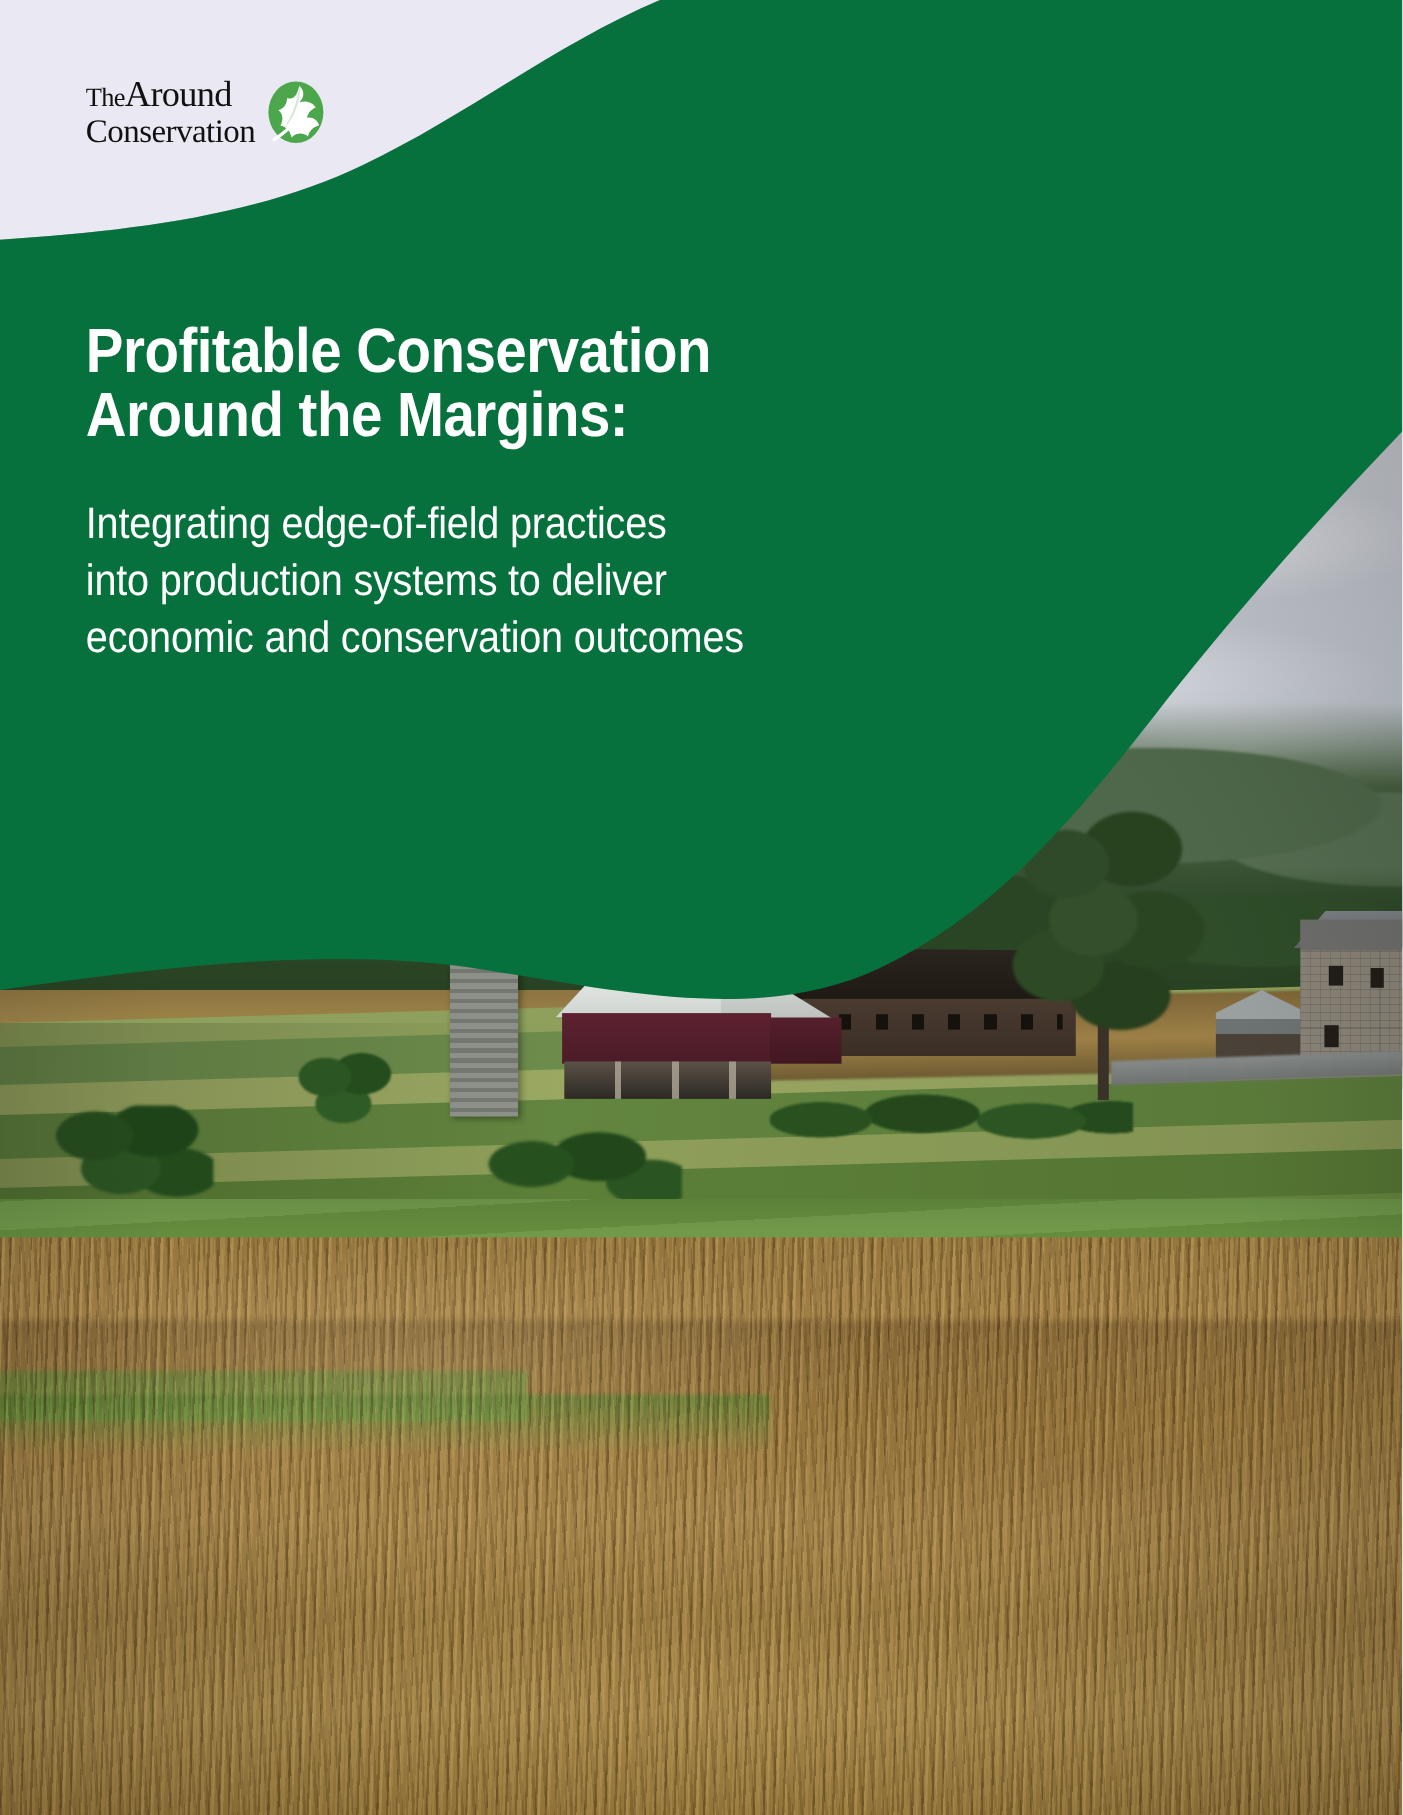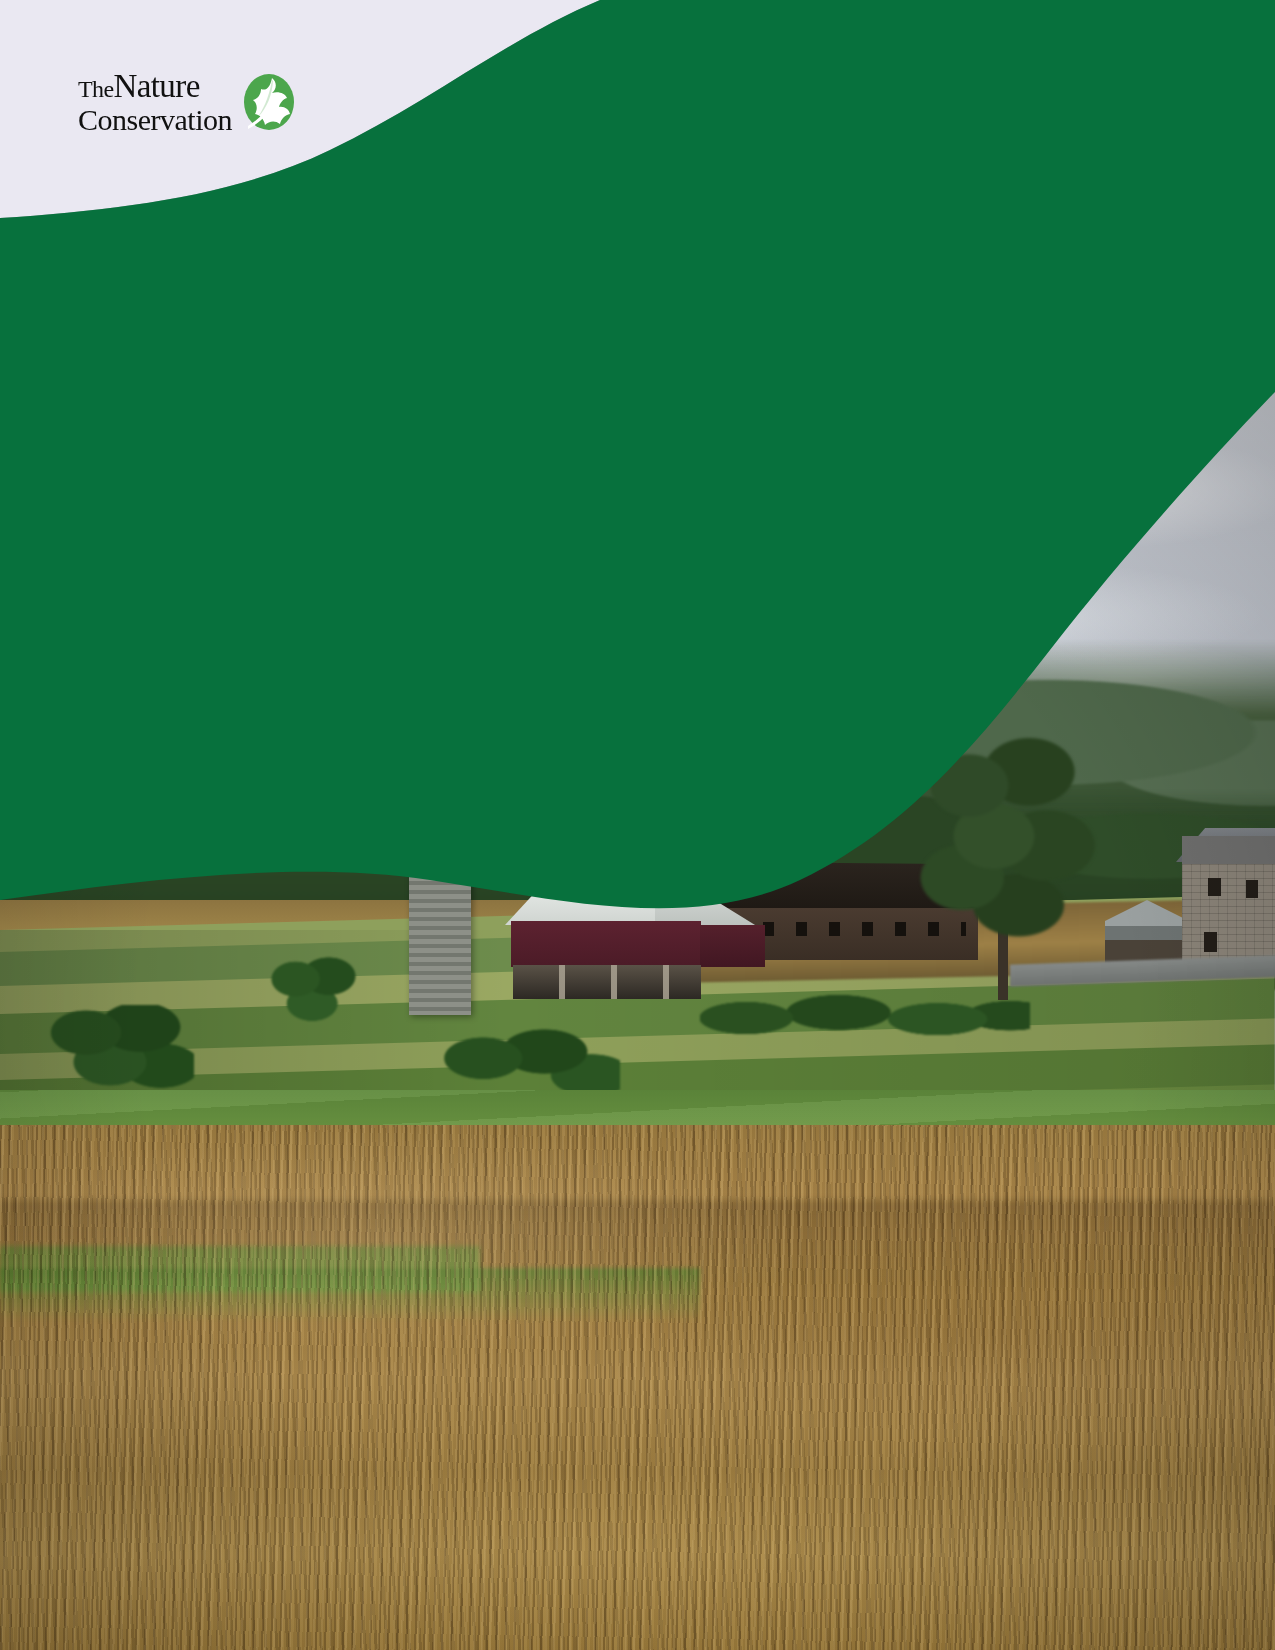--- a/index.html
+++ b/index.html
@@ -464,28 +464,35 @@
     <path d="M0,218 C120,210 235,196 330,150 C425,105 505,40 600,0
              L1275,0 L1275,392
              C1200,470 1120,560 1050,650
              C975,746 905,830 800,880
              C690,932 560,900 430,880
              C300,860 140,880 0,900 Z" fill="#07713D"></path>
   </svg>
 
   <div class="logo">
     <div class="logo-word">
-      <div class="logo-l1"><span class="the">The</span><span>Nature</span></div>
+      <div class="logo-l1"><span class="the">The</span><span>Around</span></div>
       <div class="logo-l2">Conservation</div>
     </div>
     <svg class="logo-globe" viewBox="0 0 54 60">
       <ellipse cx="27" cy="30" rx="25" ry="28" fill="#4CA64C"></ellipse>
       <path d="M30 6 C36 11 34 18 30 21 C36 19 43 21 45 26 C41 27 38 31 37 35
                C42 34 47 37 48 42 C43 43 39 47 38 52 C33 48 27 49 23 53
                C22 47 18 43 13 42 C16 37 15 31 11 28 C16 27 19 22 19 17
                C24 19 28 16 30 6 Z" fill="#ffffff"></path>
       <path d="M30 8 C28 20 24 33 16 45 C25 36 30 23 31 9 Z" fill="#4CA64C" opacity=".25"></path>
       <path d="M6 54 C16 48 26 38 33 26 C28 41 18 51 6 57 Z" fill="#ffffff"></path>
     </svg>
   </div>
 
+  <div class="textblock">
+    <h1 class="title">Profitable Conservation
+Around the Margins:</h1>
+    <p class="subtitle">Integrating edge-of-field practices
+into production systems to deliver
+economic and conservation outcomes</p>
+  </div>
 
 </div>
 
 </body></html>

